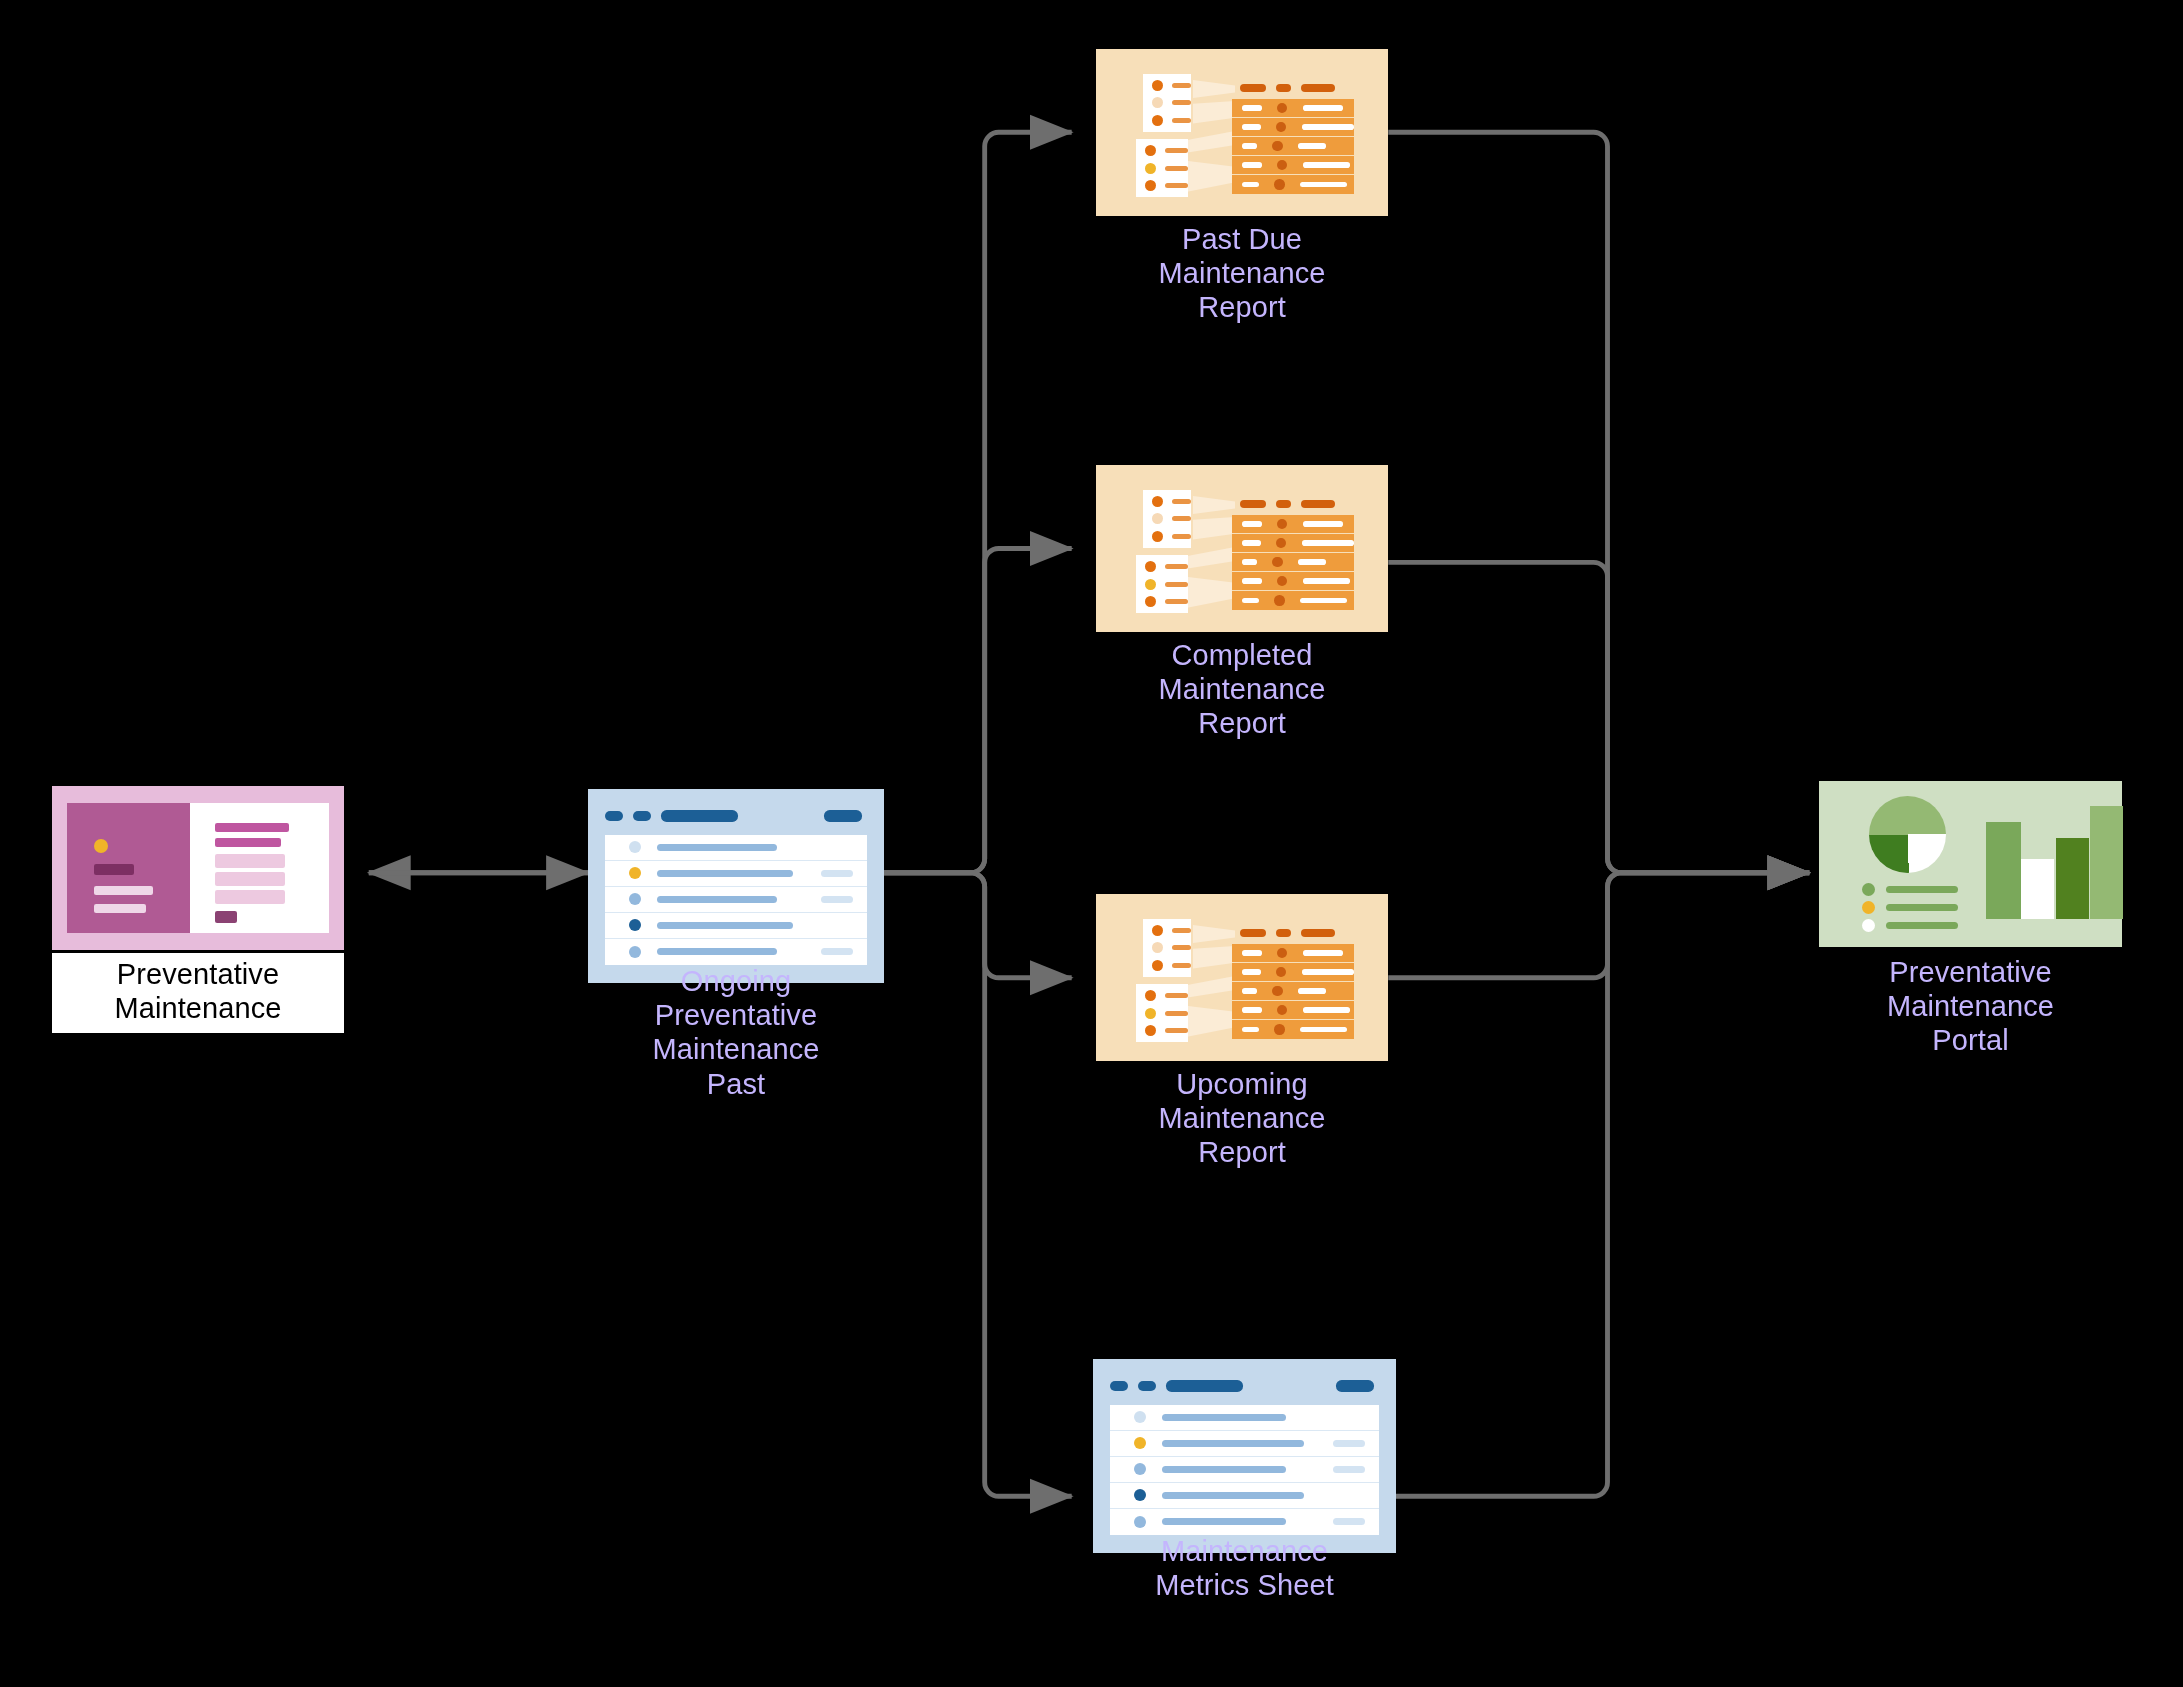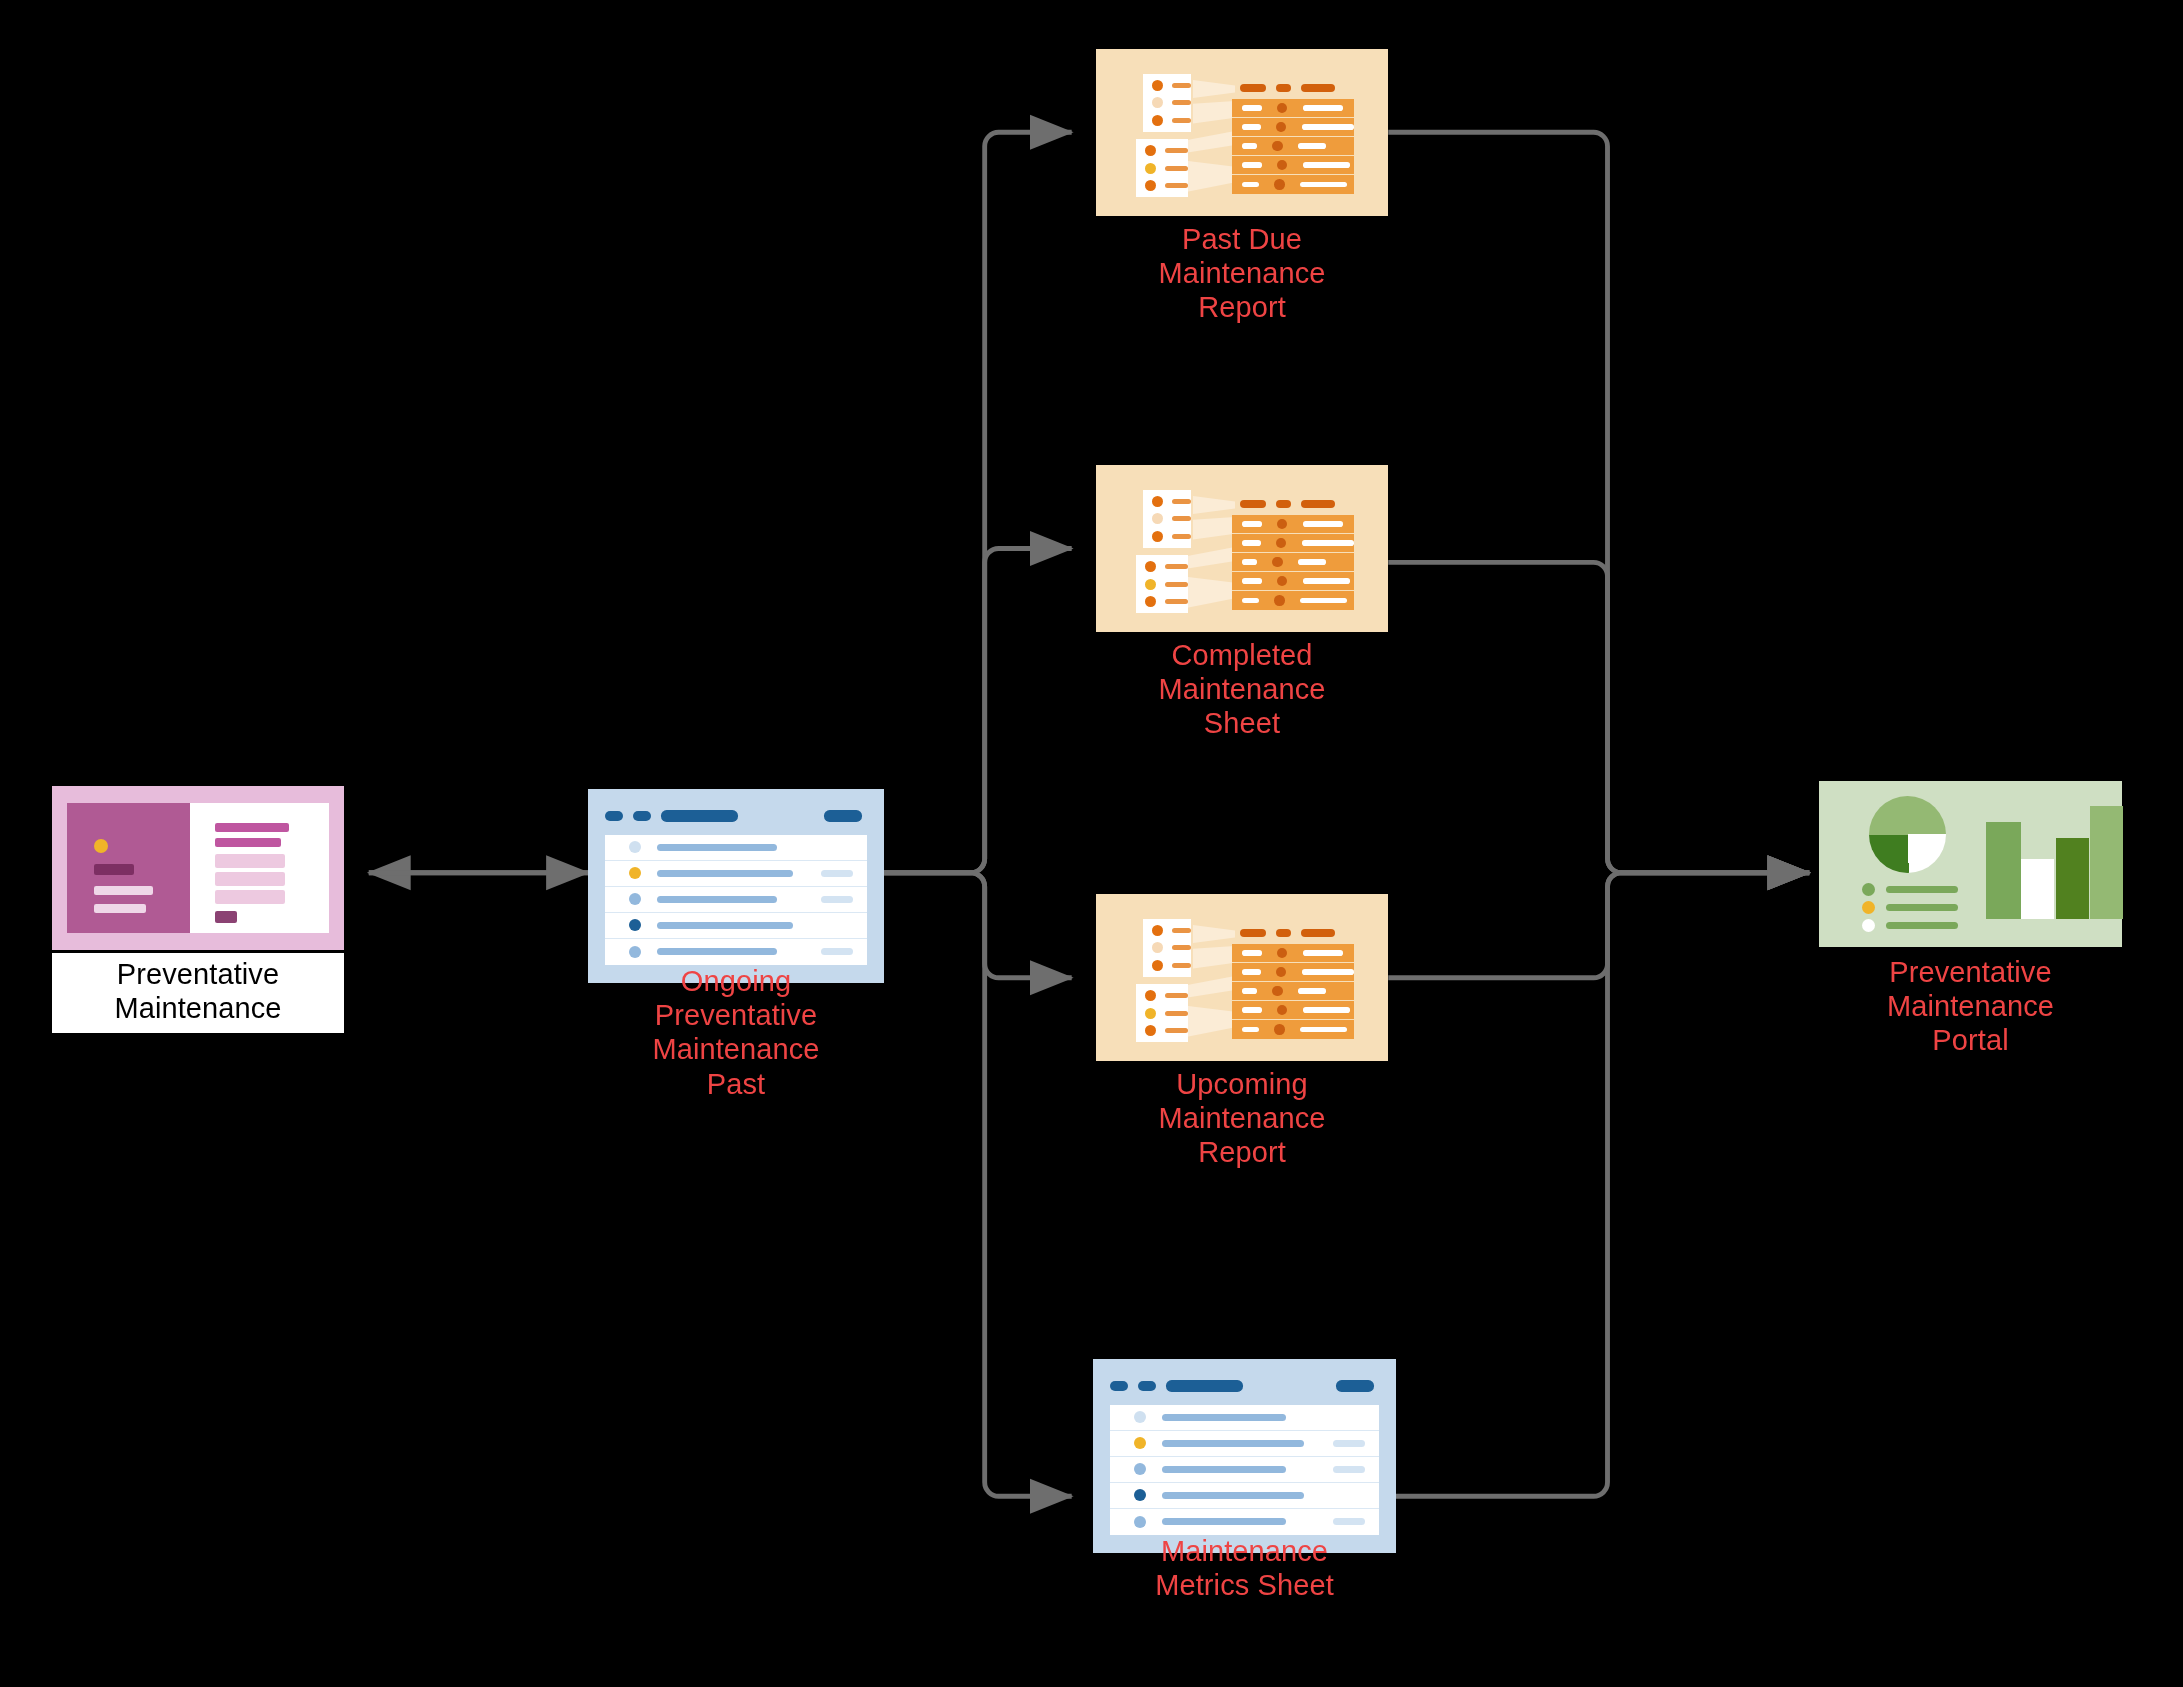--- a/index.html
+++ b/index.html
@@ -37,21 +37,21 @@
   .node-art {
     position: absolute;
     left: 0; top: 0;
     width: 100%;
   }
   .node-label {
     position: absolute;
     left: 50%;
     transform: translateX(-50%);
     text-align: center;
-    color: #ef4444;
+    color: #c4b5fd;
     font-size: 29px;
     line-height: 1.18;
     font-weight: 400;
     white-space: pre-line;
     letter-spacing: 0.1px;
   }
   .node-label.highlighted {
     background: #ffffff;
     color: #000000;
     padding: 4.2px 7px 7px 7px;
@@ -427,21 +427,21 @@
           <div class="or-trow">
               <span class="or-c1" style="width:17.4px;"></span>
               <span class="or-c2"></span>
               <span class="or-c3" style="width:47px;"></span>
             </div>
         </div>
       </div>
     </div>
     <div class="node-label" style="top:173px; width:327px;">Completed
 Maintenance
-Sheet</div>
+Report</div>
   </div>
 
   <div class="node" style="left:1096px; top:894px; width:292px;">
     <div class="node-art">
       <div class="orange-frame">
         <div class="or-fan" style="left:97px; top:31px; width:42px; height:18px; clip-path:polygon(0 0,100% 30%,100% 70%,0 100%);"></div>
         <div class="or-fan" style="left:97px; top:52px; width:42px; height:28px; clip-path:polygon(0 10%,100% 0,100% 60%,0 80%);"></div>
         <div class="or-fan" style="left:90px; top:82px; width:49px; height:31px; clip-path:polygon(0 30%,100% 0,100% 45%,0 70%);"></div>
         <div class="or-fan" style="left:90px; top:104px; width:49px; height:39px; clip-path:polygon(0 20%,100% 35%,100% 75%,0 100%);"></div>
 

